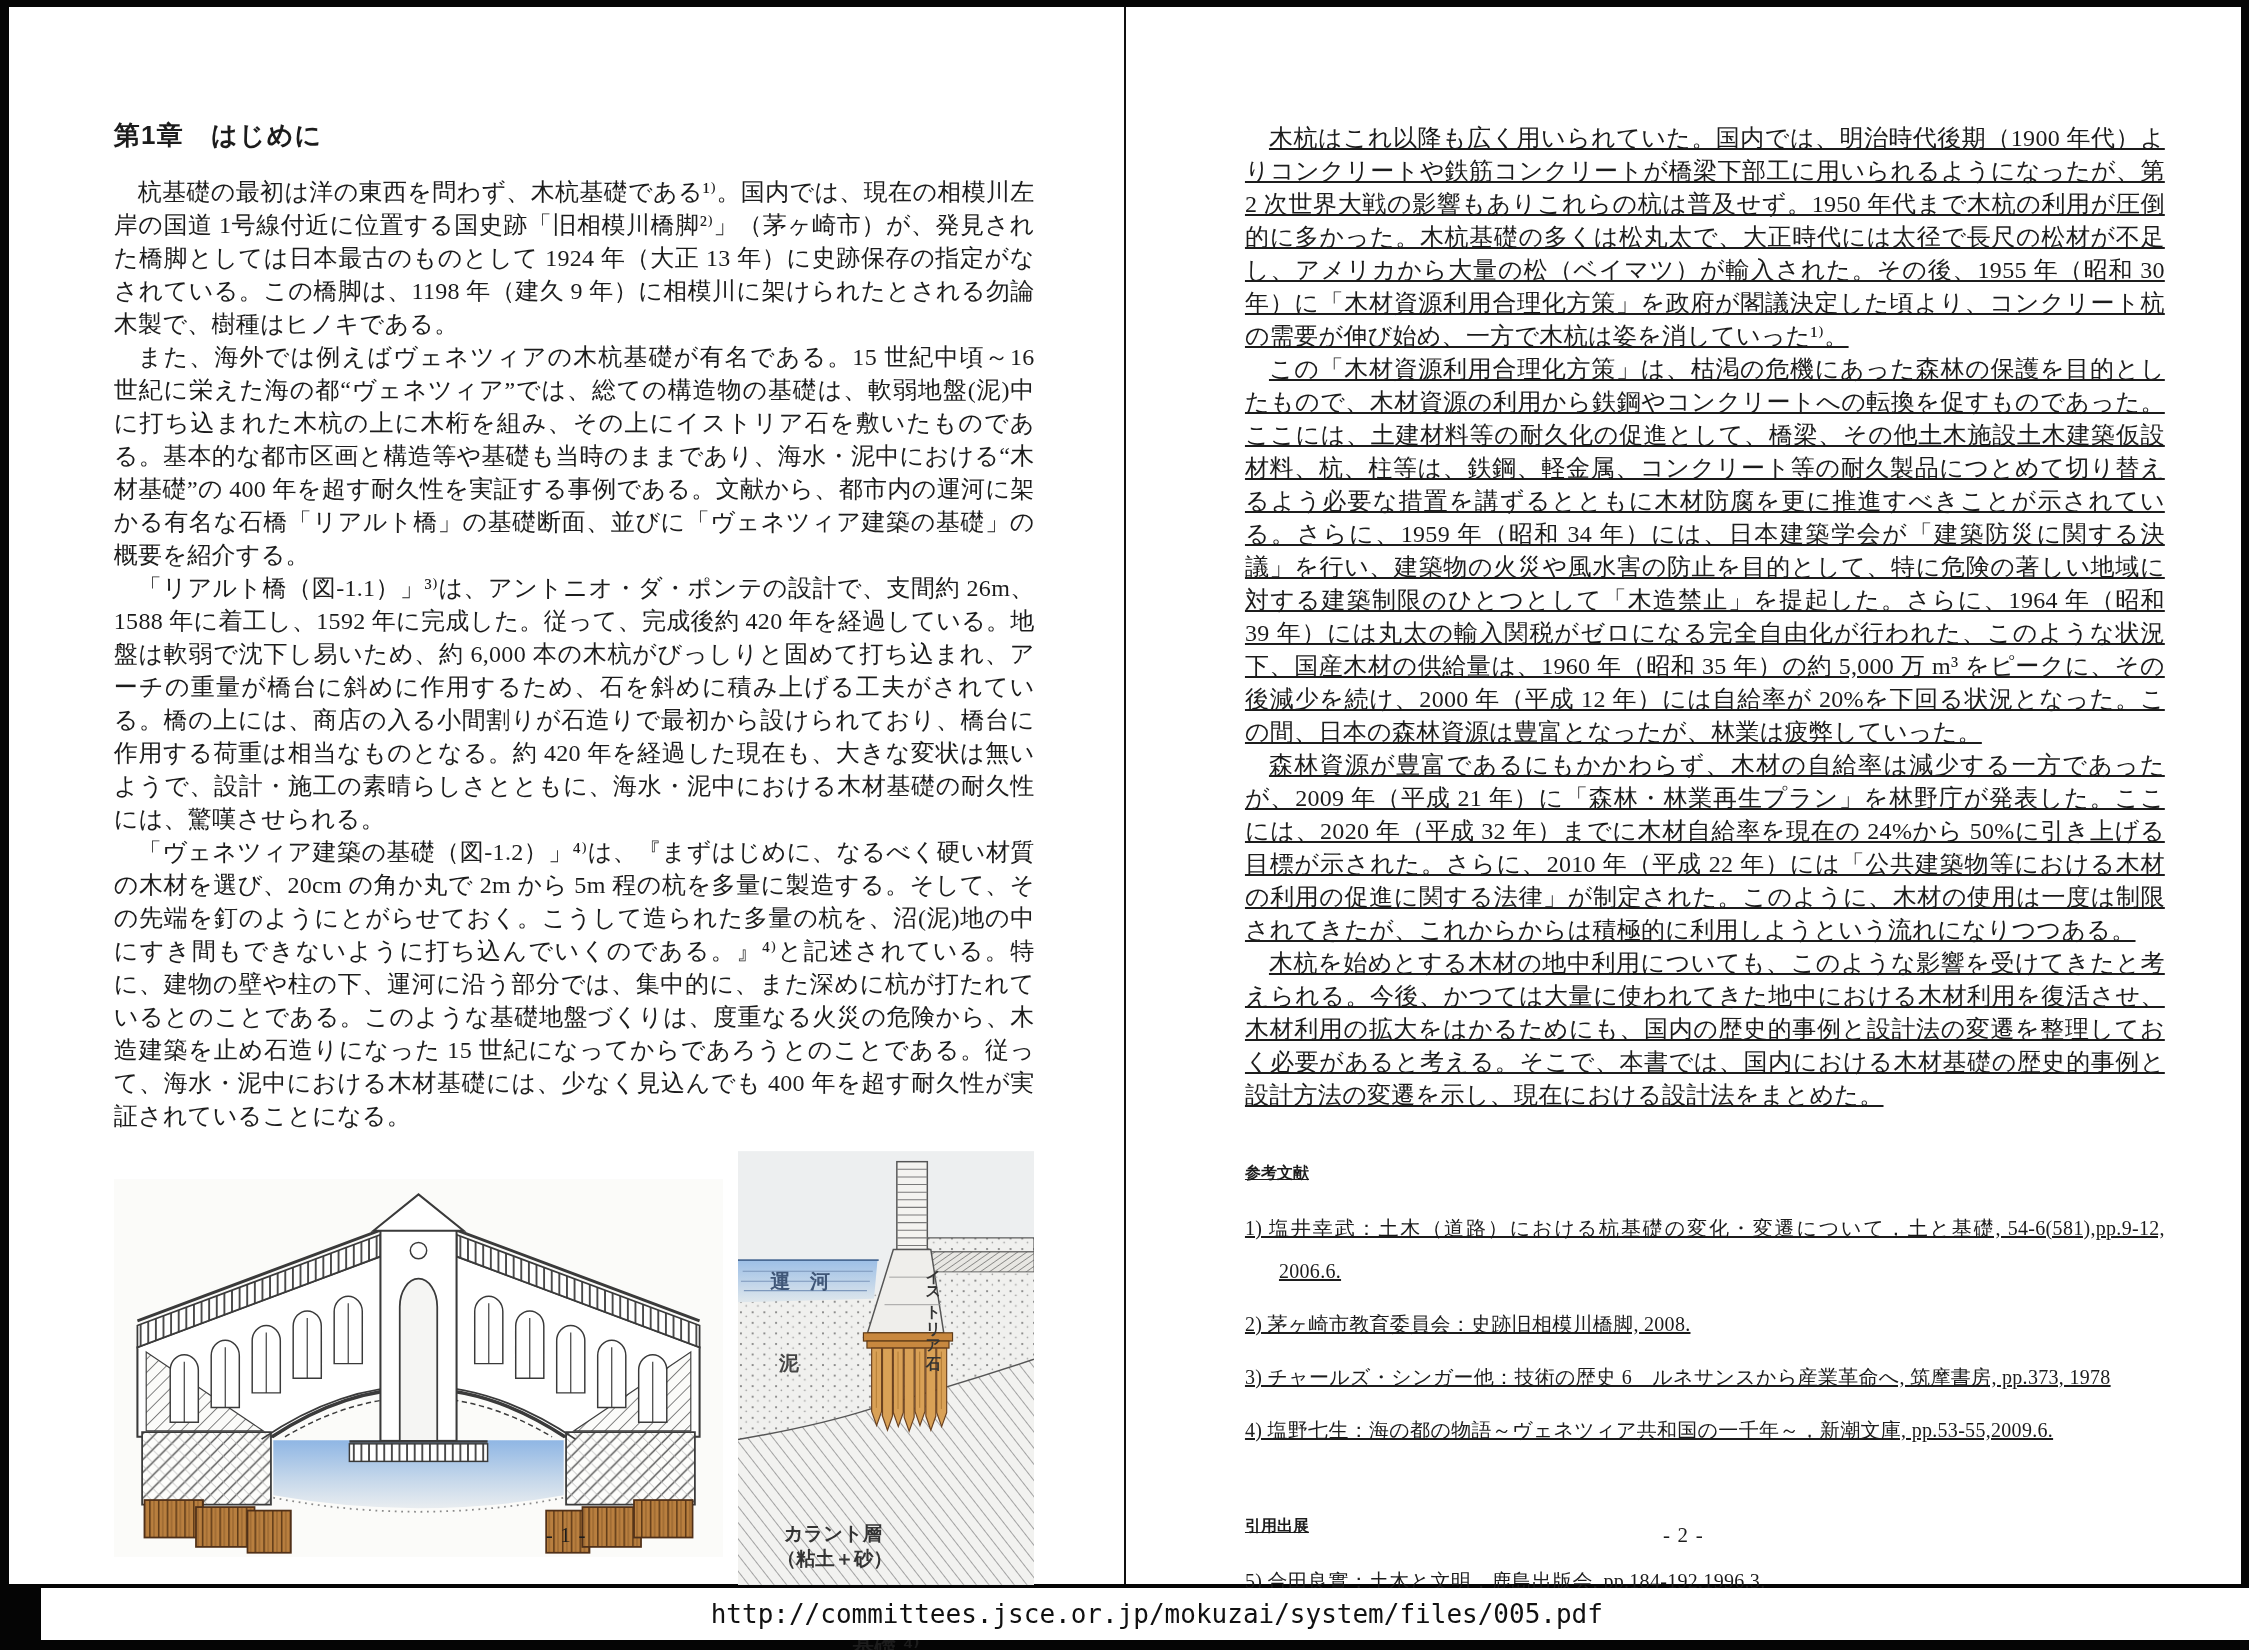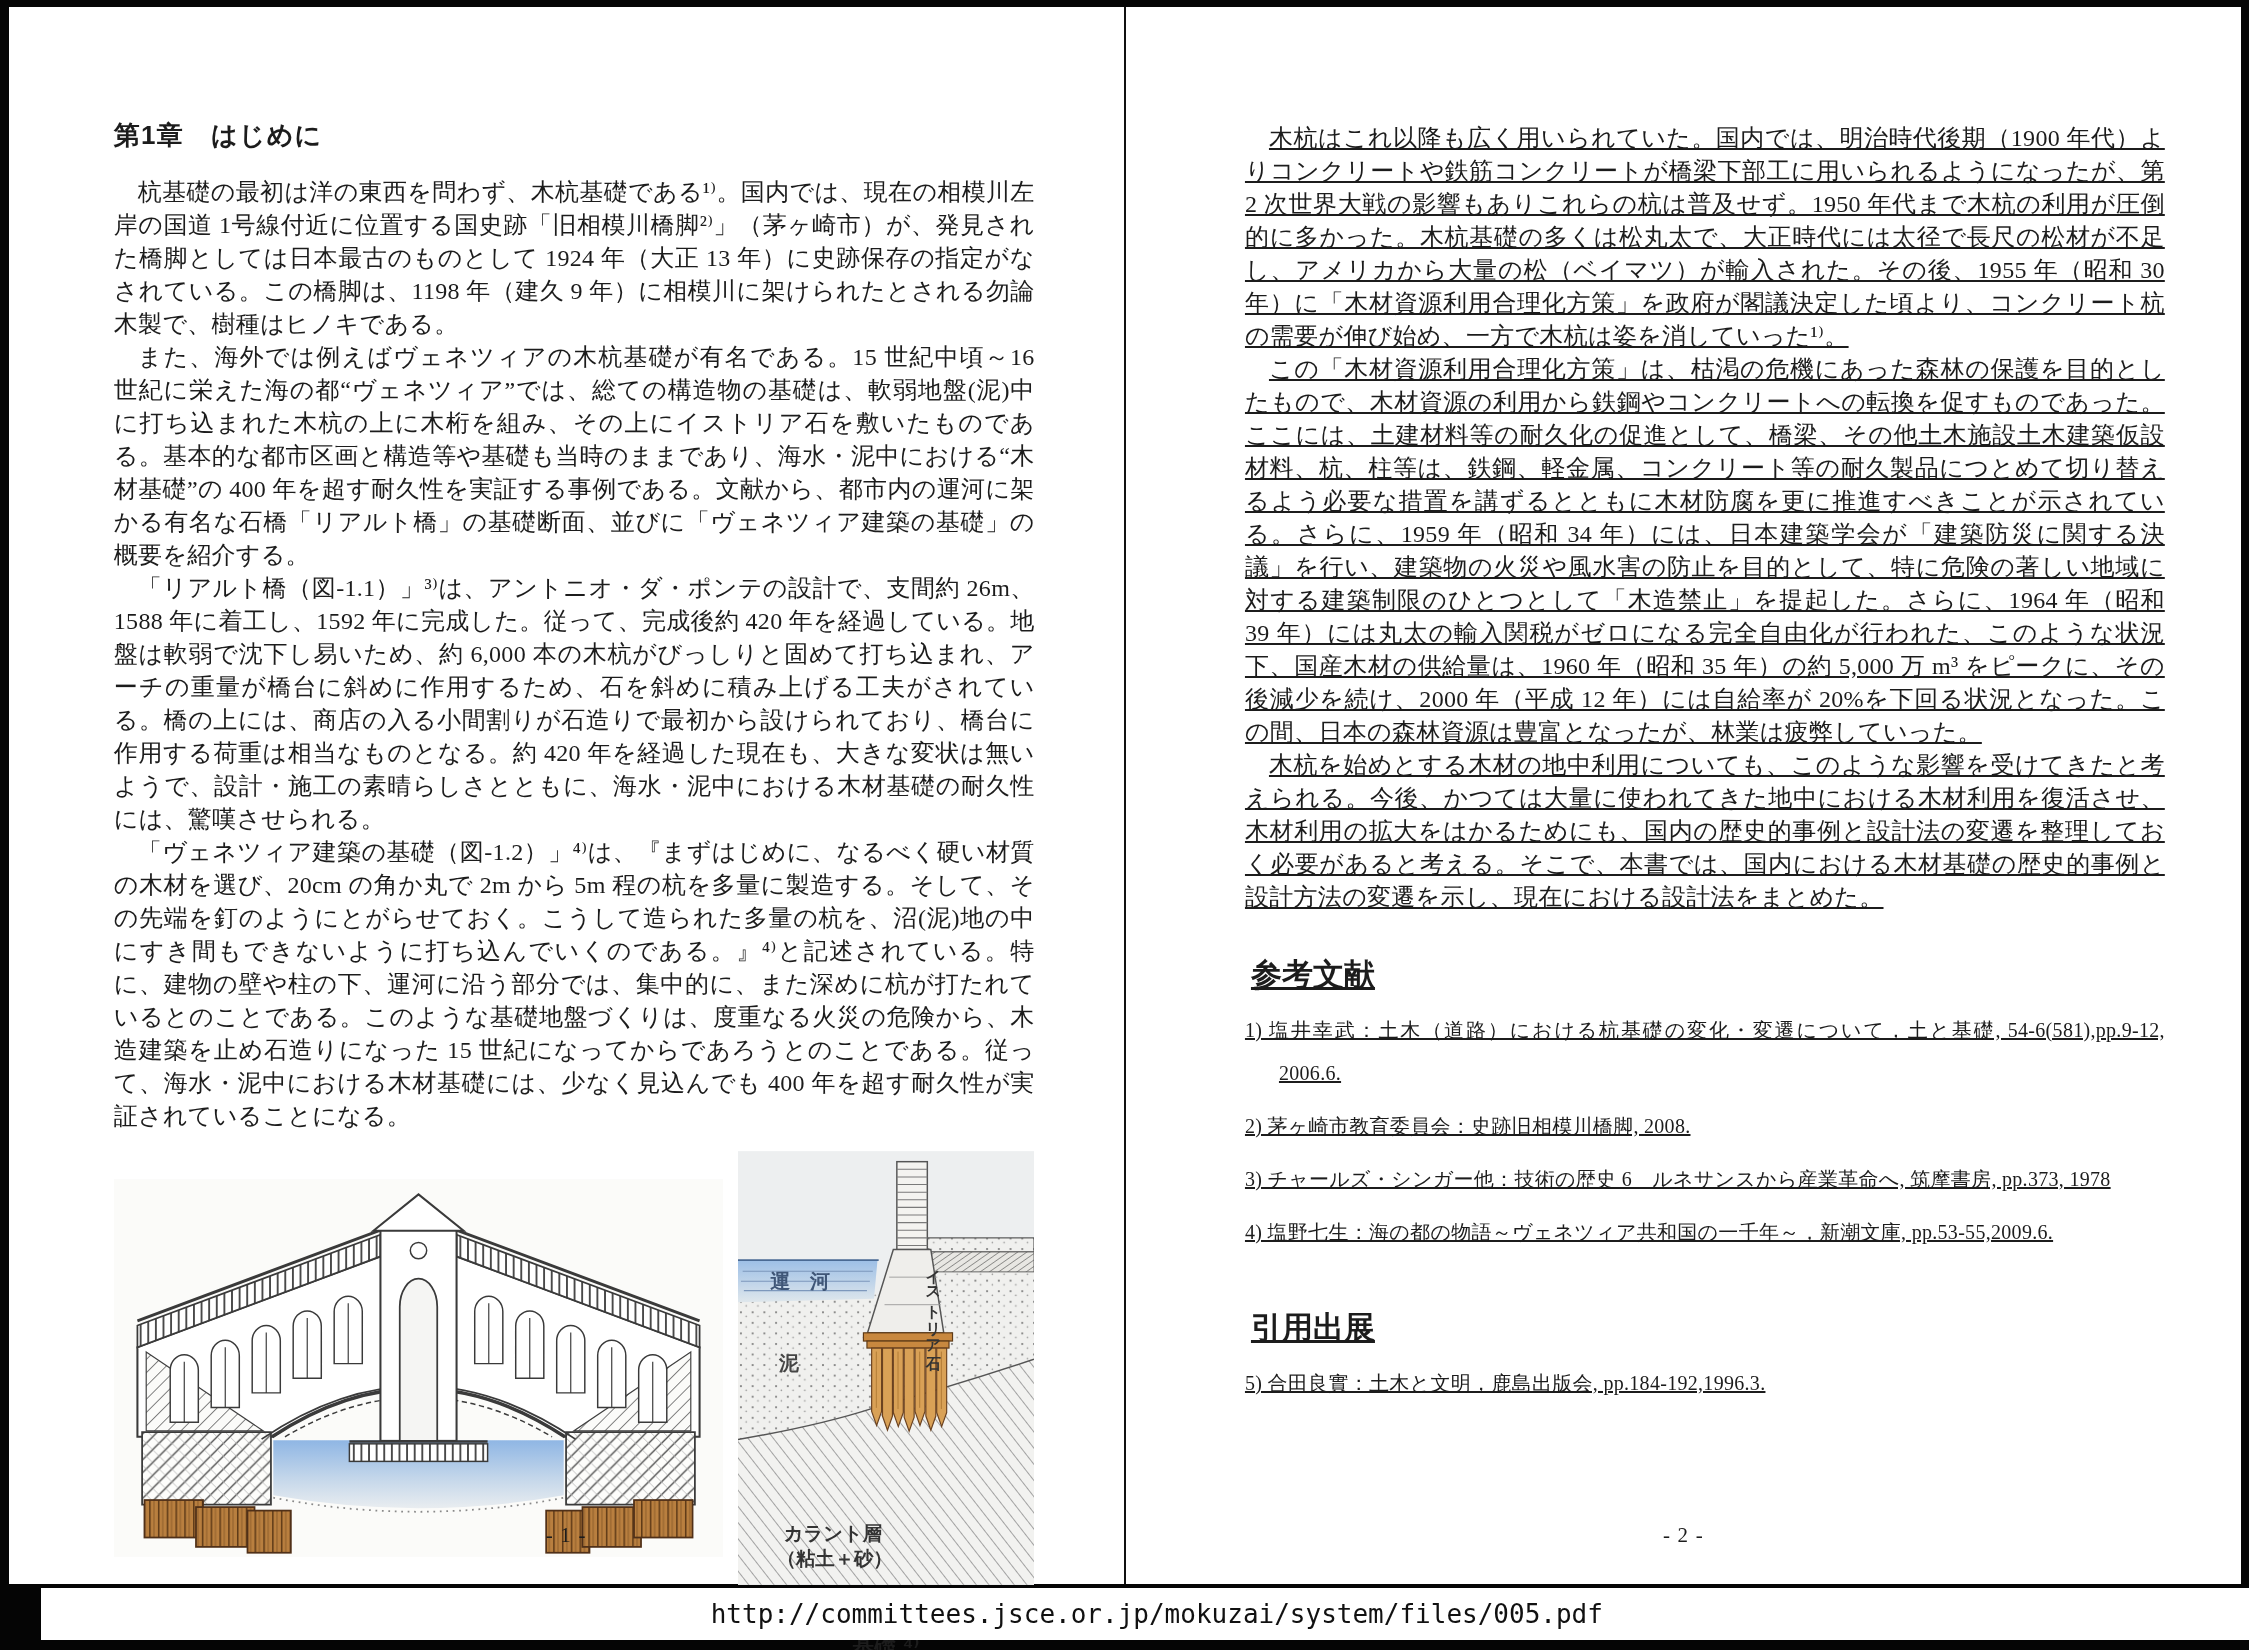--- a/index.html
+++ b/index.html
@@ -17,21 +17,21 @@
   .figure-row{display:flex;align-items:center;gap:15.2px;margin-top:17.6px;height:438px;}
   .fig-box{flex:none;font-weight:bold;}
   .caption-row{display:flex;gap:15.2px;margin-top:13px;}
   .fig-caption{font-family:"Liberation Sans","DejaVu Sans",sans-serif;font-weight:bold;
      font-size:22px;text-align:center;}
   .cap1{width:609px;}
   .cap2{width:296px;}
   .pagenum{position:absolute;bottom:36px;left:0;width:100%;text-align:center;
      font-size:21px;letter-spacing:1.2px;}
   .section-heading{font-family:"Liberation Sans","DejaVu Sans",sans-serif;font-weight:bold;
-     font-size:31px;line-height:29px;margin:46px 0 20px 6px;}
+     font-size:16px;line-height:29px;margin:46px 0 20px 0;}
   .section-heading.cite{margin-top:59px;}
   .ref-item{font-size:20px;line-height:43px;margin:2px 0 10px 0;padding-left:34px;text-indent:-34px;
      text-align:justify;letter-spacing:0.3px;}
   .urlbar{position:absolute;left:8.8px;top:1588px;width:2232px;height:52px;background:#ffffff;
      display:flex;align-items:center;justify-content:center;margin-left:32px;}
   .urltext{font-family:"DejaVu Sans Mono","Liberation Mono",monospace;font-size:26px;color:#111;}
   svg text{font-family:"Liberation Sans","DejaVu Sans",sans-serif;}
   .vtext{writing-mode:vertical-rl;text-orientation:upright;}
 </style>
 </head>
@@ -191,20 +191,21 @@
       </div>
       <div class="pagenum">- 1 -</div>
     </div>
 
     <div class="page-divider"></div>
 
     <div class="page">
       <div class="inner p2-inner">
         <p class="para">木杭はこれ以降も広く用いられていた。国内では、明治時代後期（1900 年代）よりコンクリートや鉄筋コンクリートが橋梁下部工に用いられるようになったが、第 2 次世界大戦の影響もありこれらの杭は普及せず。1950 年代まで木杭の利用が圧倒的に多かった。木杭基礎の多くは松丸太で、大正時代には太径で長尺の松材が不足し、アメリカから大量の松（ベイマツ）が輸入された。その後、1955 年（昭和 30 年）に「木材資源利用合理化方策」を政府が閣議決定した頃より、コンクリート杭の需要が伸び始め、一方で木杭は姿を消していった¹⁾。</p>
         <p class="para">この「木材資源利用合理化方策」は、枯渇の危機にあった森林の保護を目的としたもので、木材資源の利用から鉄鋼やコンクリートへの転換を促すものであった。ここには、土建材料等の耐久化の促進として、橋梁、その他土木施設土木建築仮設材料、杭、柱等は、鉄鋼、軽金属、コンクリート等の耐久製品につとめて切り替えるよう必要な措置を講ずるとともに木材防腐を更に推進すべきことが示されている。さらに、1959 年（昭和 34 年）には、日本建築学会が「建築防災に関する決議」を行い、建築物の火災や風水害の防止を目的として、特に危険の著しい地域に対する建築制限のひとつとして「木造禁止」を提起した。さらに、1964 年（昭和 39 年）には丸太の輸入関税がゼロになる完全自由化が行われた、このような状況下、国産木材の供給量は、1960 年（昭和 35 年）の約 5,000 万 m³ をピークに、その後減少を続け、2000 年（平成 12 年）には自給率が 20%を下回る状況となった。この間、日本の森林資源は豊富となったが、林業は疲弊していった。</p>
+        <p class="para">森林資源が豊富であるにもかかわらず、木材の自給率は減少する一方であったが、2009 年（平成 21 年）に「森林・林業再生プラン」を林野庁が発表した。ここには、2020 年（平成 32 年）までに木材自給率を現在の 24%から 50%に引き上げる目標が示された。さらに、2010 年（平成 22 年）には「公共建築物等における木材の利用の促進に関する法律」が制定された。このように、木材の使用は一度は制限されてきたが、これからからは積極的に利用しようという流れになりつつある。</p>
         <p class="para">木杭を始めとする木材の地中利用についても、このような影響を受けてきたと考えられる。今後、かつては大量に使われてきた地中における木材利用を復活させ、木材利用の拡大をはかるためにも、国内の歴史的事例と設計法の変遷を整理しておく必要があると考える。そこで、本書では、国内における木材基礎の歴史的事例と設計方法の変遷を示し、現在における設計法をまとめた。</p>
 
         <h2 class="section-heading">参考文献</h2>
         <p class="ref-item">1) 塩井幸武：土木（道路）における杭基礎の変化・変遷について，土と基礎, 54-6(581),pp.9-12, 2006.6.</p>
         <p class="ref-item">2) 茅ヶ崎市教育委員会：史跡旧相模川橋脚, 2008.</p>
         <p class="ref-item">3) チャールズ・シンガー他：技術の歴史 6　ルネサンスから産業革命へ, 筑摩書房, pp.373,  1978</p>
         <p class="ref-item">4) 塩野七生：海の都の物語～ヴェネツィア共和国の一千年～，新潮文庫, pp.53-55,2009.6.</p>
 
         <h2 class="section-heading cite">引用出展</h2>
         <p class="ref-item">5) 合田良實：土木と文明，鹿島出版会, pp.184-192,1996.3.</p>

